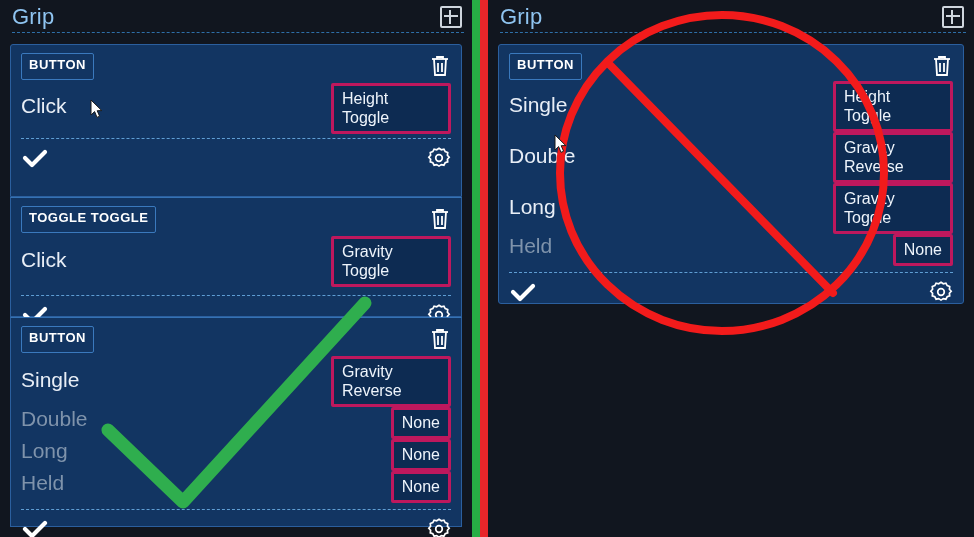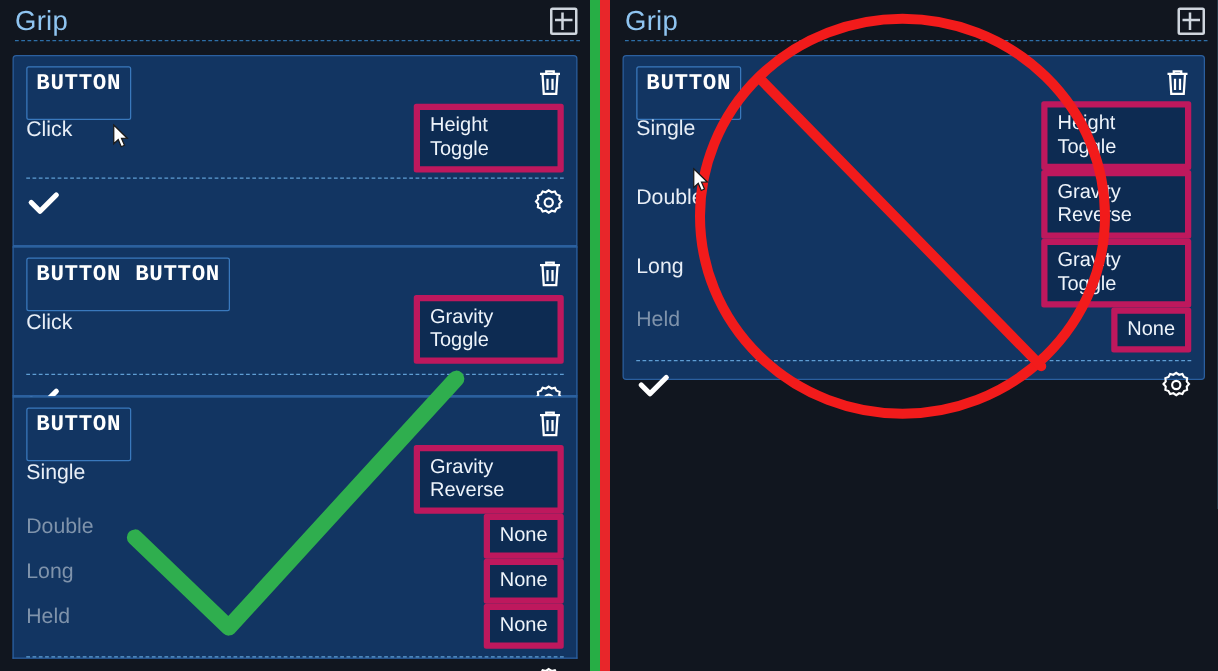--- a/index.html
+++ b/index.html
@@ -53,44 +53,43 @@
   }
   .card + .card { border-top: 1px solid #3572b4; }
   .card.first { border-top-left-radius: 3px; border-top-right-radius: 3px; }
 
   .card-top { display: flex; align-items: flex-start; justify-content: space-between; height: 26px; }
   .tag {
     display: inline-block;
     border: 1px solid #3a79bd;
     background: #123562;
     color: #ffffff;
-    font-weight: bold; font-size: 18px; letter-spacing: .5px;
-    padding: 3px 7px 18px 7px;
+    font-weight: bold; font-size: 13px; letter-spacing: .5px;
+    padding: 3px 7px 7px 7px;
     border-radius: 2px;
-    font-family: Liberation Mono, monospace;
   }
 
   
   .icon { display: inline-block; }
   .trash { width: 22px; height: 24px; }
   .gear  { width: 24px; height: 24px; }
   .check { width: 28px; height: 22px; }
 
   
   .rows { position: relative; padding-top: 4px; }
   .row {
     position: relative;
     display: flex; justify-content: space-between;
     min-height: 29px;
   }
-  .rlabel { font-size: 17px; color: #e8eef6; white-space: nowrap; }
+  .rlabel { font-size: 21px; color: #e8eef6; white-space: nowrap; }
   .rlabel.dim { color: #7f93ab; }
   .chip {
     background: #0d2b52;
-    border: 5px solid #be185d;
+    border: 3px solid #be185d;
     color: #eef4fb;
     font-size: 16px;
     line-height: 19px;
     padding: 3px 8px 4px 8px;
     border-radius: 2px;
     text-align: left;
     min-width: 52px;
   }
   .chip.two { width: 120px; }
   .chip.narrow { width: auto; }
@@ -169,21 +168,21 @@
             <svg viewBox="0 0 24 24" width="24" height="24" fill="none" stroke="#ffffff" stroke-width="1.7">
               <path d="M12 2.3 l2.3 1.5 2.6 -.6 1.3 2.4 2.5 .9 -.3 2.7 1.8 2 -1.8 2 .3 2.7 -2.5 .9 -1.3 2.4 -2.6 -.6 -2.3 1.5 -2.3 -1.5 -2.6 .6 -1.3 -2.4 -2.5 -.9 .3 -2.7 -1.8 -2 1.8 -2 -.3 -2.7 2.5 -.9 1.3 -2.4 2.6 .6 z"></path>
               <circle cx="12" cy="12" r="3.3"></circle>
             </svg>
           </span>
         </div>
       </div>
 
       <div class="card" style="height:120px;">
         <div class="card-top">
-          <span class="tag">BUTTON BUTTON</span>
+          <span class="tag">TOGGLE TOGGLE</span>
           <span class="icon trash">
             <svg viewBox="0 0 22 24" width="22" height="24" fill="none" stroke="#ffffff" stroke-width="1.8">
               <path d="M3 6 h16"></path>
                 <path d="M8 6 V4 h6 v2"></path>
               <path d="M5 6 l1 16 h10 l1 -16"></path>
               <path d="M9 10 v9 M13 10 v9"></path>
             </svg>
           </span>
         </div>
         <div class="rows">

